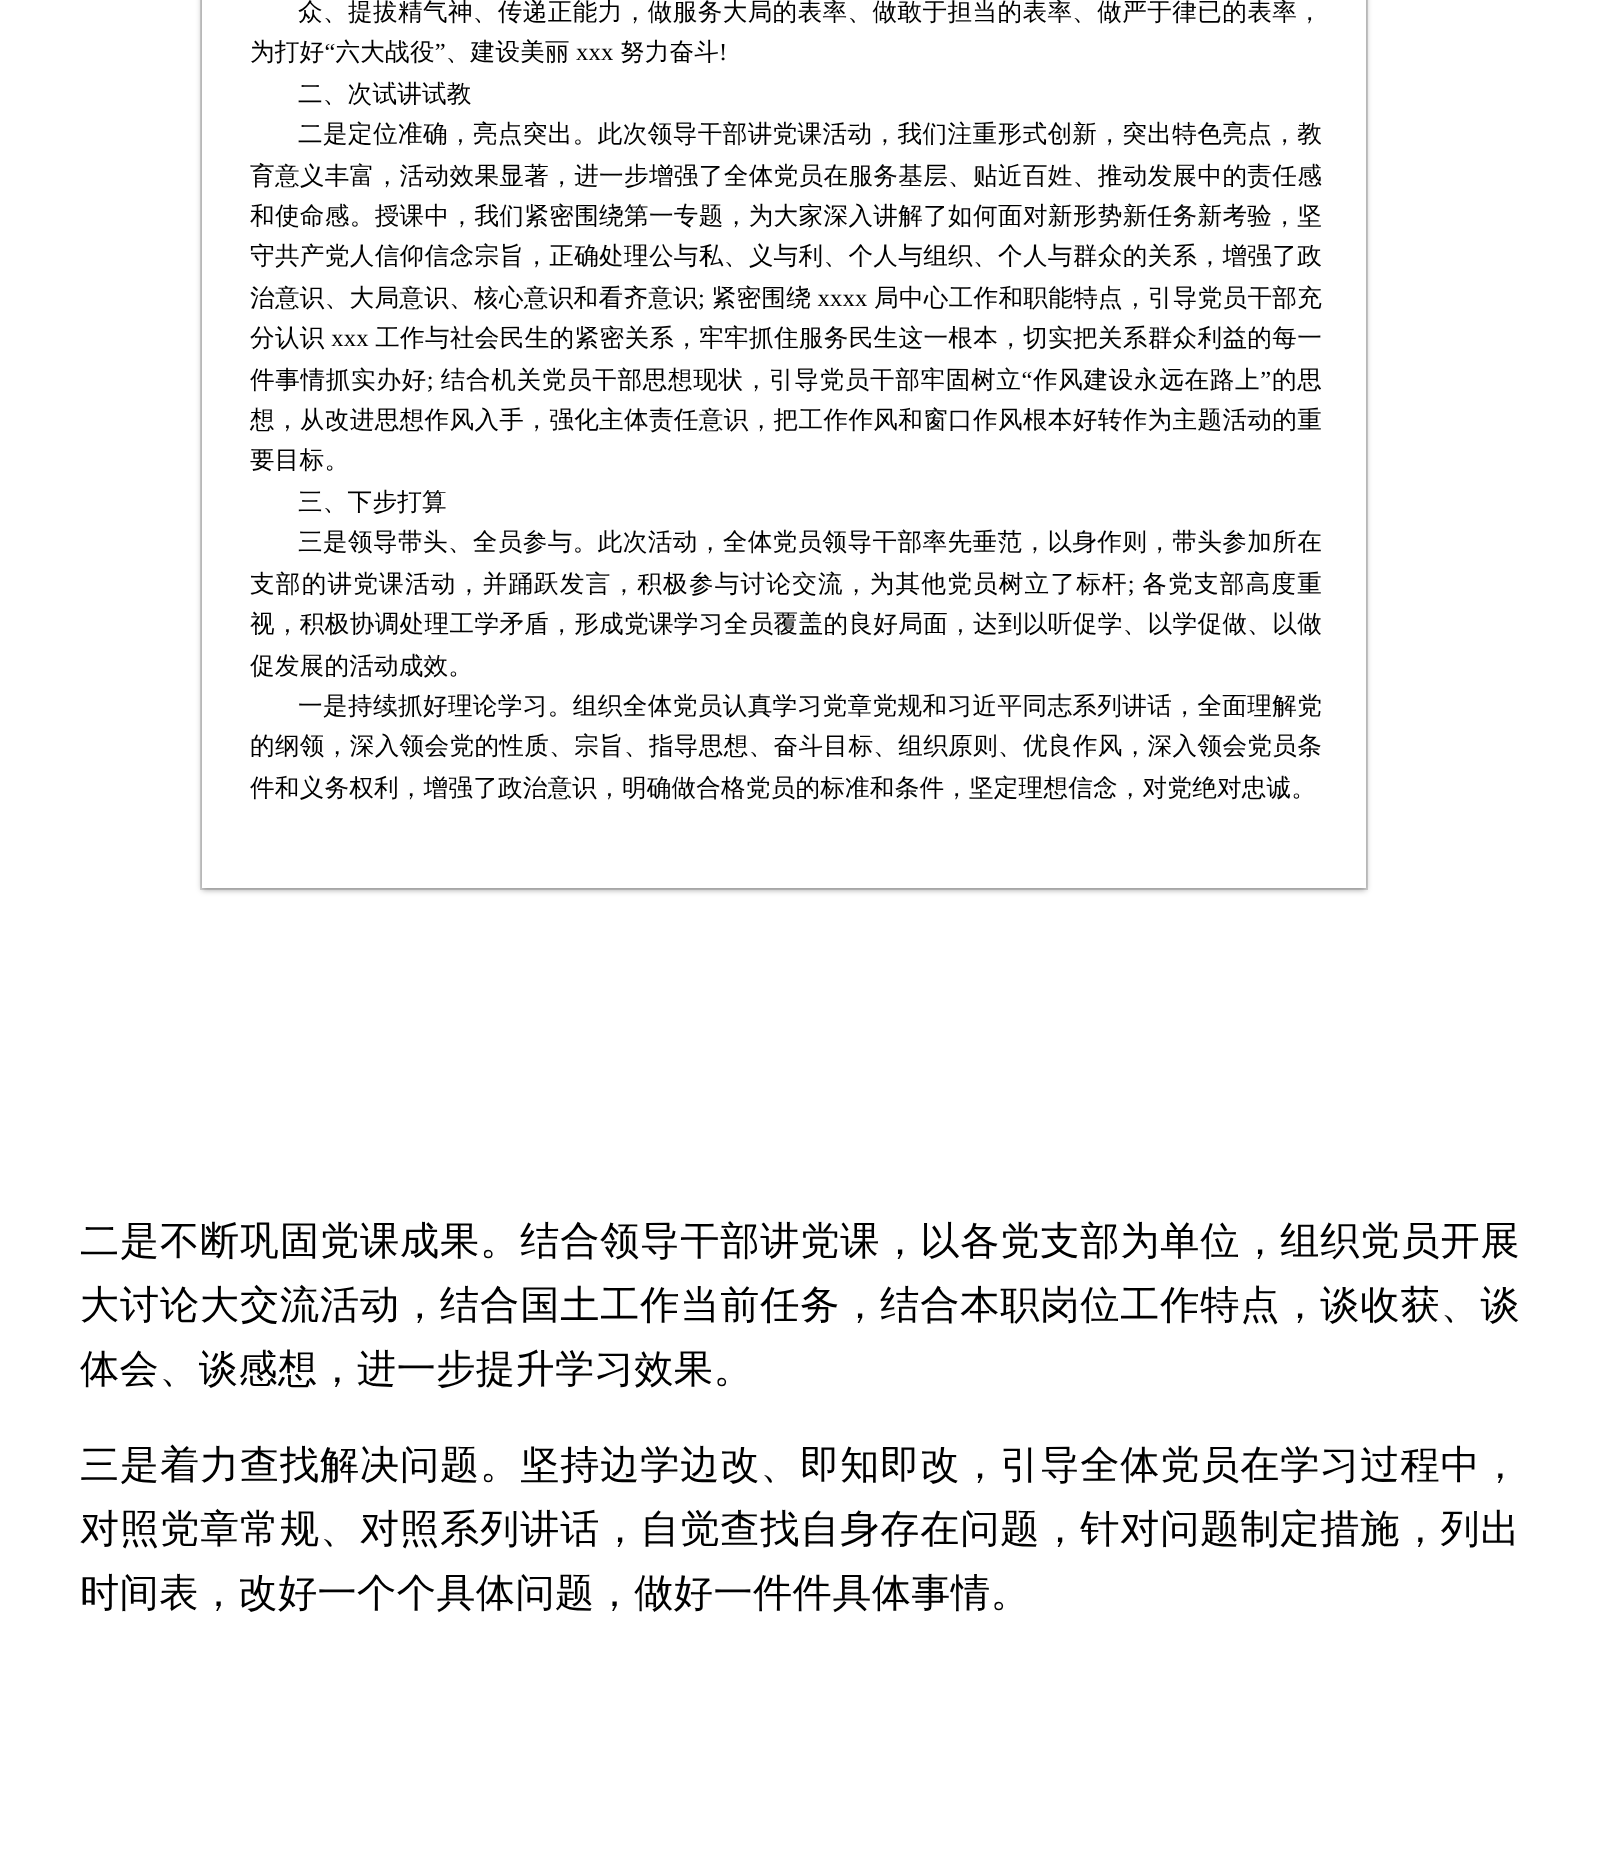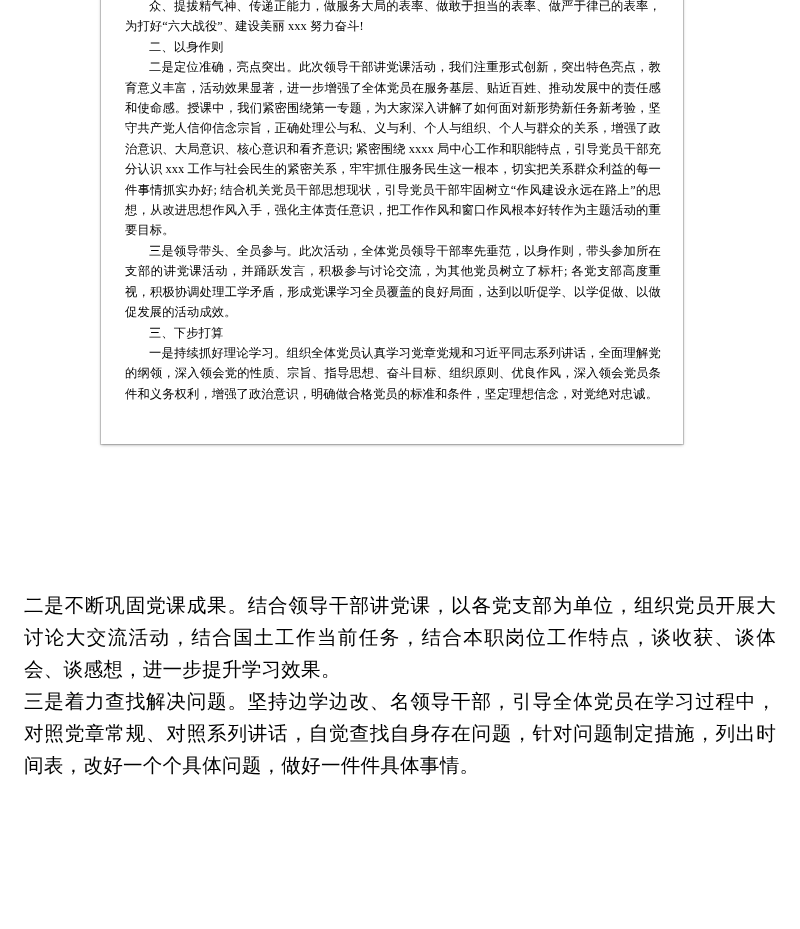--- a/index.html
+++ b/index.html
@@ -55,35 +55,35 @@
     position: absolute;
     left: 24px;
     top: 590px;
     width: 752px;
   }
   .body-p {
     font-size: 19.6px;
     line-height: 32px;
     text-align: justify;
     text-justify: inter-ideograph;
-    margin: 0;
+    margin: 16px;
     letter-spacing: 0.2px;
     font-family: Liberation Serif, serif;
   }
 </style>
 </head>
 <body>
 
 <div id="doc-card">
   <div id="doc-card-inner">
     <p class="card-p indent">众、提拔精气神、传递正能力，做服务大局的表率、做敢于担当的表率、做严于律已的表率，为打好“六大战役”、建设美丽 xxx 努力奋斗!</p>
-    <p class="card-p heading">二、以身作则</p>
+    <p class="card-p heading">二、次试讲试教</p>
     <p class="card-p indent">二是定位准确，亮点突出。此次领导干部讲党课活动，我们注重形式创新，突出特色亮点，教育意义丰富，活动效果显著，进一步增强了全体党员在服务基层、贴近百姓、推动发展中的责任感和使命感。授课中，我们紧密围绕第一专题，为大家深入讲解了如何面对新形势新任务新考验，坚守共产党人信仰信念宗旨，正确处理公与私、义与利、个人与组织、个人与群众的关系，增强了政治意识、大局意识、核心意识和看齐意识; 紧密围绕 xxxx 局中心工作和职能特点，引导党员干部充分认识 xxx 工作与社会民生的紧密关系，牢牢抓住服务民生这一根本，切实把关系群众利益的每一件事情抓实办好; 结合机关党员干部思想现状，引导党员干部牢固树立“作风建设永远在路上”的思想，从改进思想作风入手，强化主体责任意识，把工作作风和窗口作风根本好转作为主题活动的重要目标。</p>
+    <p class="card-p heading">三、下步打算</p>
     <p class="card-p indent">三是领导带头、全员参与。此次活动，全体党员领导干部率先垂范，以身作则，带头参加所在支部的讲党课活动，并踊跃发言，积极参与讨论交流，为其他党员树立了标杆; 各党支部高度重视，积极协调处理工学矛盾，形成党课学习全员覆盖的良好局面，达到以听促学、以学促做、以做促发展的活动成效。</p>
-    <p class="card-p heading">三、下步打算</p>
     <p class="card-p indent">一是持续抓好理论学习。组织全体党员认真学习党章党规和习近平同志系列讲话，全面理解党的纲领，深入领会党的性质、宗旨、指导思想、奋斗目标、组织原则、优良作风，深入领会党员条件和义务权利，增强了政治意识，明确做合格党员的标准和条件，坚定理想信念，对党绝对忠诚。</p>
   </div>
 </div>
 
 <div id="body-text">
   <p class="body-p">二是不断巩固党课成果。结合领导干部讲党课，以各党支部为单位，组织党员开展大讨论大交流活动，结合国土工作当前任务，结合本职岗位工作特点，谈收获、谈体会、谈感想，进一步提升学习效果。</p>
-  <p class="body-p">三是着力查找解决问题。坚持边学边改、名领导干部，引导全体党员在学习过程中，对照党章常规、对照系列讲话，自觉查找自身存在问题，针对问题制定措施，列出时间表，改好一个个具体问题，做好一件件具体事情。</p>
+  <p class="body-p">三是着力查找解决问题。坚持边学边改、即知即改，引导全体党员在学习过程中，对照党章常规、对照系列讲话，自觉查找自身存在问题，针对问题制定措施，列出时间表，改好一个个具体问题，做好一件件具体事情。</p>
 </div>
 
 </body></html>

